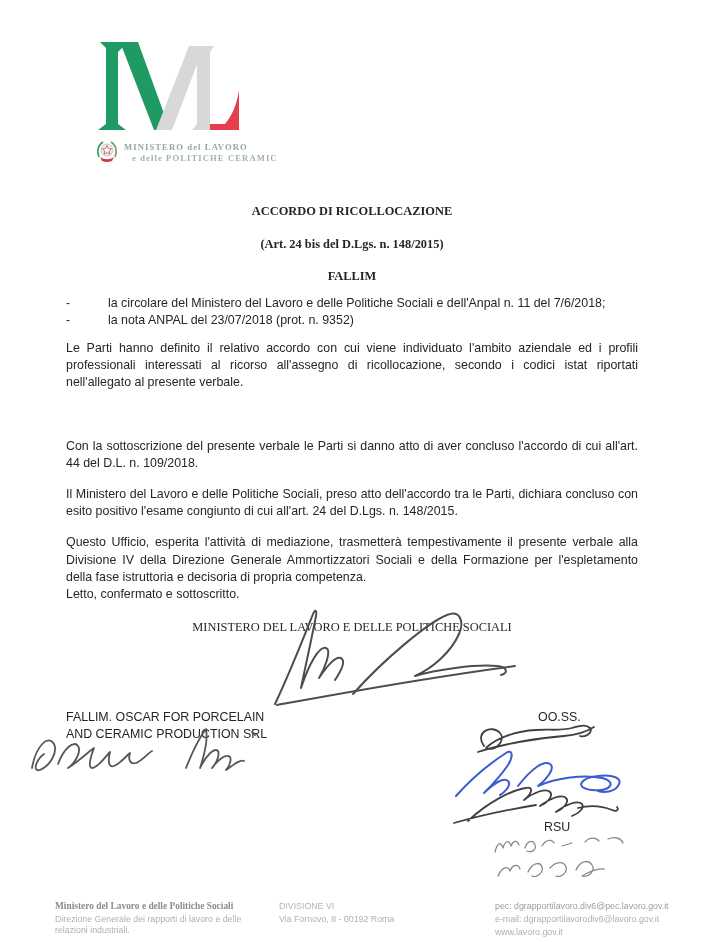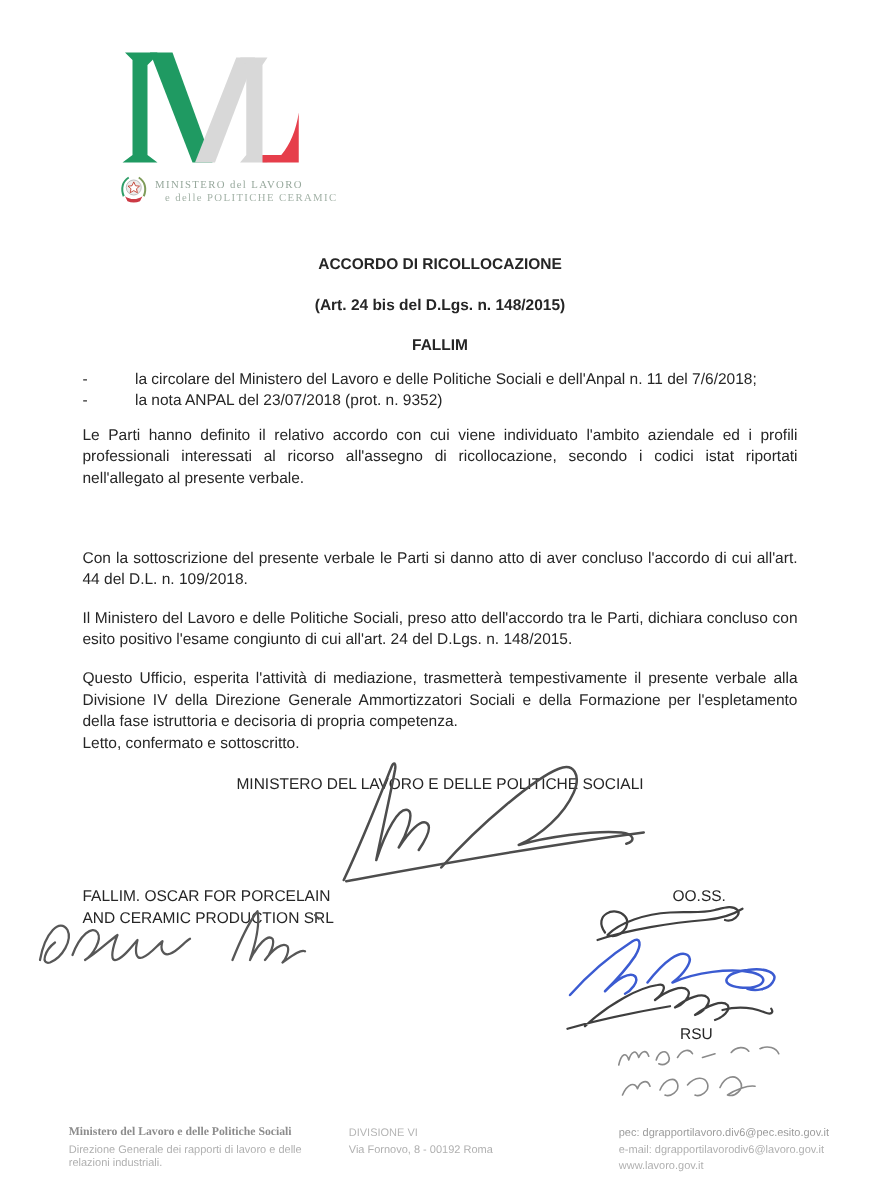--- a/index.html
+++ b/index.html
@@ -2,29 +2,29 @@
 <html><head>
 <meta charset="utf-8">
 <style>
   html,body{margin:0;padding:0;background:#ffffff;}
   .page{position:relative;width:704px;height:942px;background:#ffffff;overflow:hidden;
         font-family:"Liberation Sans",sans-serif;color:#262626;}
 
   
   .logo-block{position:absolute;left:96px;top:38px;width:220px;}
   .logo-ml{display:block;}
-  .logo-caption{display:flex;align-items:flex-start;margin-top:2px;}
+  .logo-caption{display:flex;align-items:flex-start;margin-top:2px;font-weight:bold;}
   .logo-caption .emblem{flex:0 0 auto;margin-right:6px;}
   .caption-lines{font-family:"Liberation Serif",serif;color:#97a89c;font-size:8.6px;
                  letter-spacing:1.1px;line-height:11px;padding-top:2px;}
   .caption-lines .l2{padding-left:8px;color:#a3b2a7;}
 
   
   .content{position:absolute;left:66px;top:203px;width:572px;font-size:12.4px;line-height:17.2px;}
-  .t-center{text-align:center;}
+  .t-center{text-align:center;font-family:Liberation Serif, serif;}
   .bold{font-weight:bold;}
   .doc-title{margin:0 0 16px 0;}
   .doc-subtitle{margin:0 0 15px 0;}
   .para{text-align:justify;margin:0 0 14px 0;}
   .section-heading{margin:0 0 9px 0;}
   .list-row{display:flex;margin:0;}
   .list-row .dash{width:42px;flex:0 0 aupx;}
   .list-row .dash{flex:0 0 42px;}
   .para-after-list{margin-top:11px;}
   .para-gap-large{margin-top:46px;}
@@ -159,19 +159,19 @@
     <div class="f-left">
       <div class="f-name">Ministero del Lavoro e delle Politiche Sociali</div>
       <div>Direzione Generale dei rapporti di lavoro e delle</div>
       <div>relazioni industriali.</div>
     </div>
     <div class="f-mid">
       <div class="division">DIVISIONE VI</div>
       <div>Via Fornovo, 8 - 00192 Roma</div>
     </div>
     <div class="f-right">
-      <div class="pec">pec: dgrapportilavoro.div6@pec.esito.gov.it</div>
+      <div class="pec">pec: dgrapportilavoro.div6@pec.lavoro.gov.it</div>
       <div>e-mail: dgrapportilavorodiv6@lavoro.gov.it</div>
       <div>www.lavoro.gov.it</div>
     </div>
   </div>
 
 </div>
 
 </body></html>

